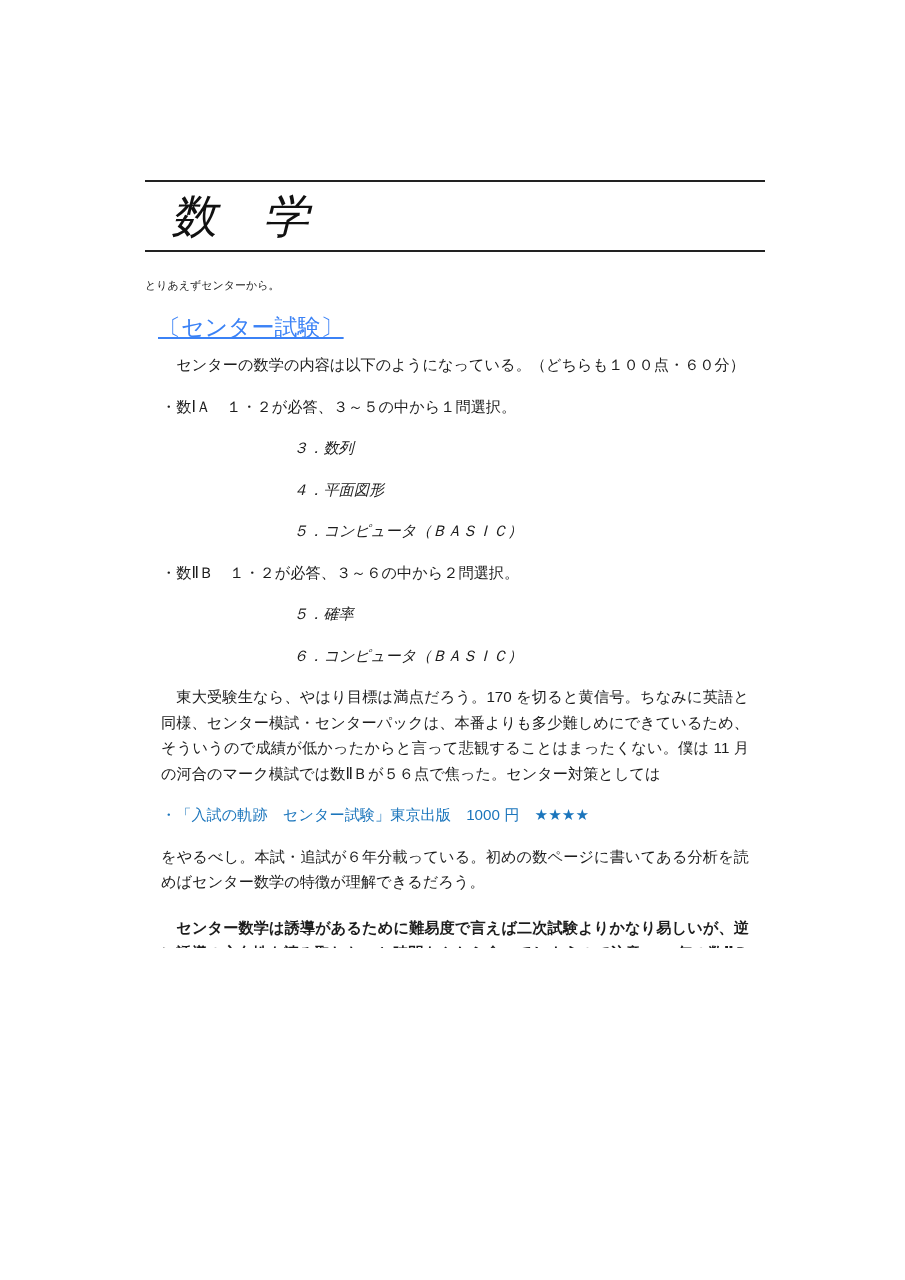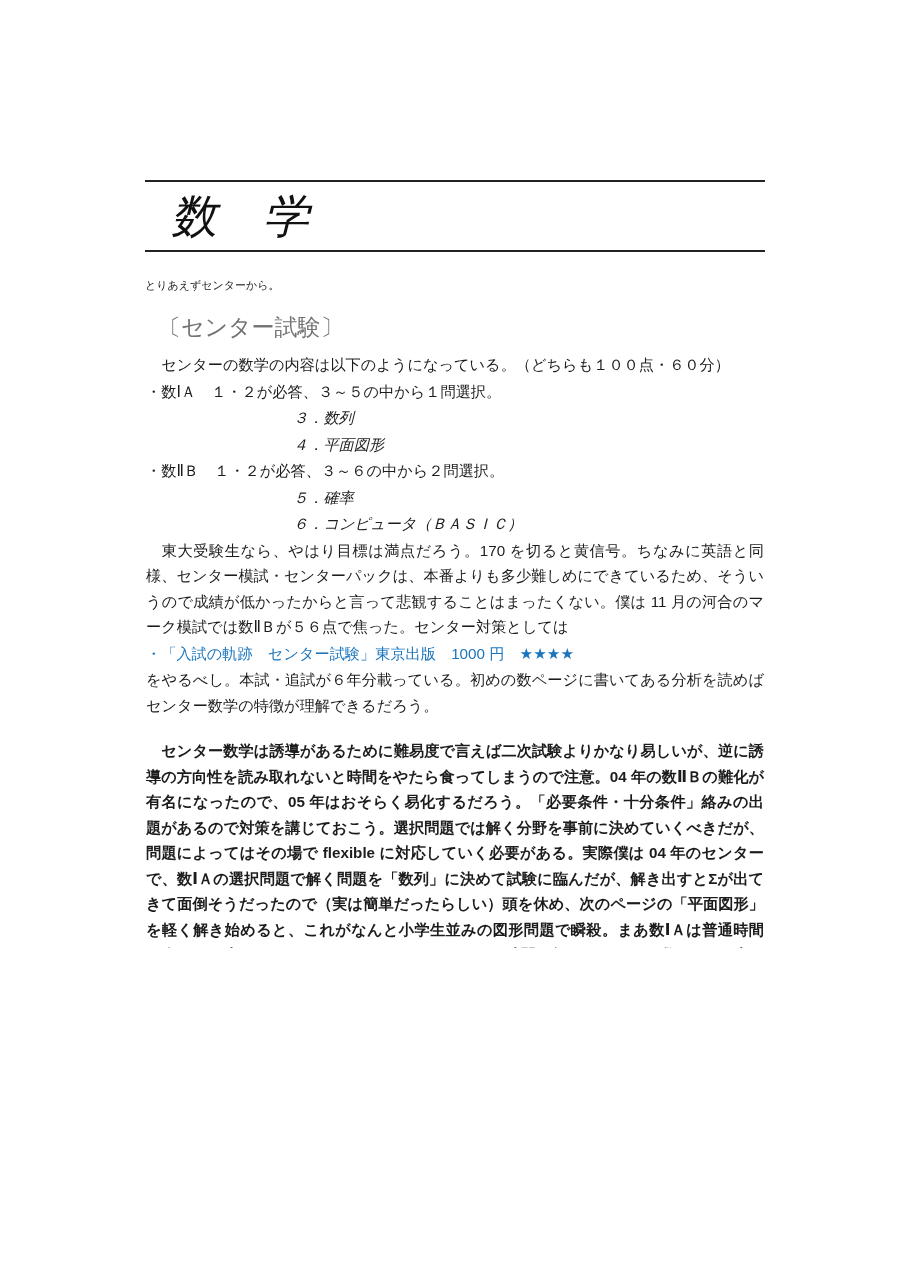--- a/index.html
+++ b/index.html
@@ -12,24 +12,24 @@
   .content { position:absolute; left:145px; top:180px; width:620px; }
   .rule { height:2px; background:#222222; }
   h1.doc-title {
     margin:0; padding:5px 0 5px 26px;
     font-family:"DejaVu Serif","Liberation Serif",serif;
     font-style:italic; font-weight:400;
     font-size:46px; line-height:58px; color:#111111;
   }
   p.intro { margin:22px 0 0 0; font-size:11px; line-height:22px; }
   h2.section-heading {
-    margin:14px 0 0 13px; font-size:23px; font-weight:400; line-height:34px; color:#737373;
+    margin:14px 0 0 13px; font-size:23px; font-weight:400; line-height:34px; color:#3b82f6;text-decoration:underline;
   }
   p.body {
-    margin:1px; font-size:15.2px; line-height:25.5px;
+    margin:16px; font-size:15.2px; line-height:25.5px;
     text-align:justify; color:#1c1c1c;
   }
   p.body.lead { margin-top:8px; }
   p.body.option { margin-left:148px; text-align:left;font-style:italic; }
   p.body.link-line { color:var(--link-blue, #1b75bc); }
   p.body.para-strategy { margin-top:20px;font-weight:bold; }
   .page-number {
     position:absolute; top:1094px; left:0; width:100%; text-align:center;
     font-family:"Liberation Serif","DejaVu Serif",serif; font-size:15px; color:#ec4899;
   }
@@ -46,20 +46,21 @@
 
     <p class="intro">とりあえずセンターから。</p>
 
     <h2 class="section-heading">〔センター試験〕</h2>
 
     <p class="body lead">　センターの数学の内容は以下のようになっている。（どちらも１００点・６０分）</p>
 
     <p class="body">・数ⅠＡ　１・２が必答、３～５の中から１問選択。</p>
     <p class="body option">３．数列</p>
     <p class="body option">４．平面図形</p>
+    <p class="body option">５．コンピュータ（ＢＡＳＩＣ）</p>
 
     <p class="body">・数ⅡＢ　１・２が必答、３～６の中から２問選択。</p>
     <p class="body option">５．確率</p>
     <p class="body option">６．コンピュータ（ＢＡＳＩＣ）</p>
 
     <p class="body">　東大受験生なら、やはり目標は満点だろう。170 を切ると黄信号。ちなみに英語と同様、センター模試・センターパックは、本番よりも多少難しめにできているため、そういうので成績が低かったからと言って悲観することはまったくない。僕は 11 月の河合のマーク模試では数ⅡＢが５６点で焦った。センター対策としては</p>
 
     <p class="body link-line">・「入試の軌跡　センター試験」東京出版　1000 円　★★★★</p>
 
     <p class="body">をやるべし。本試・追試が６年分載っている。初めの数ページに書いてある分析を読めばセンター数学の特徴が理解できるだろう。</p>

